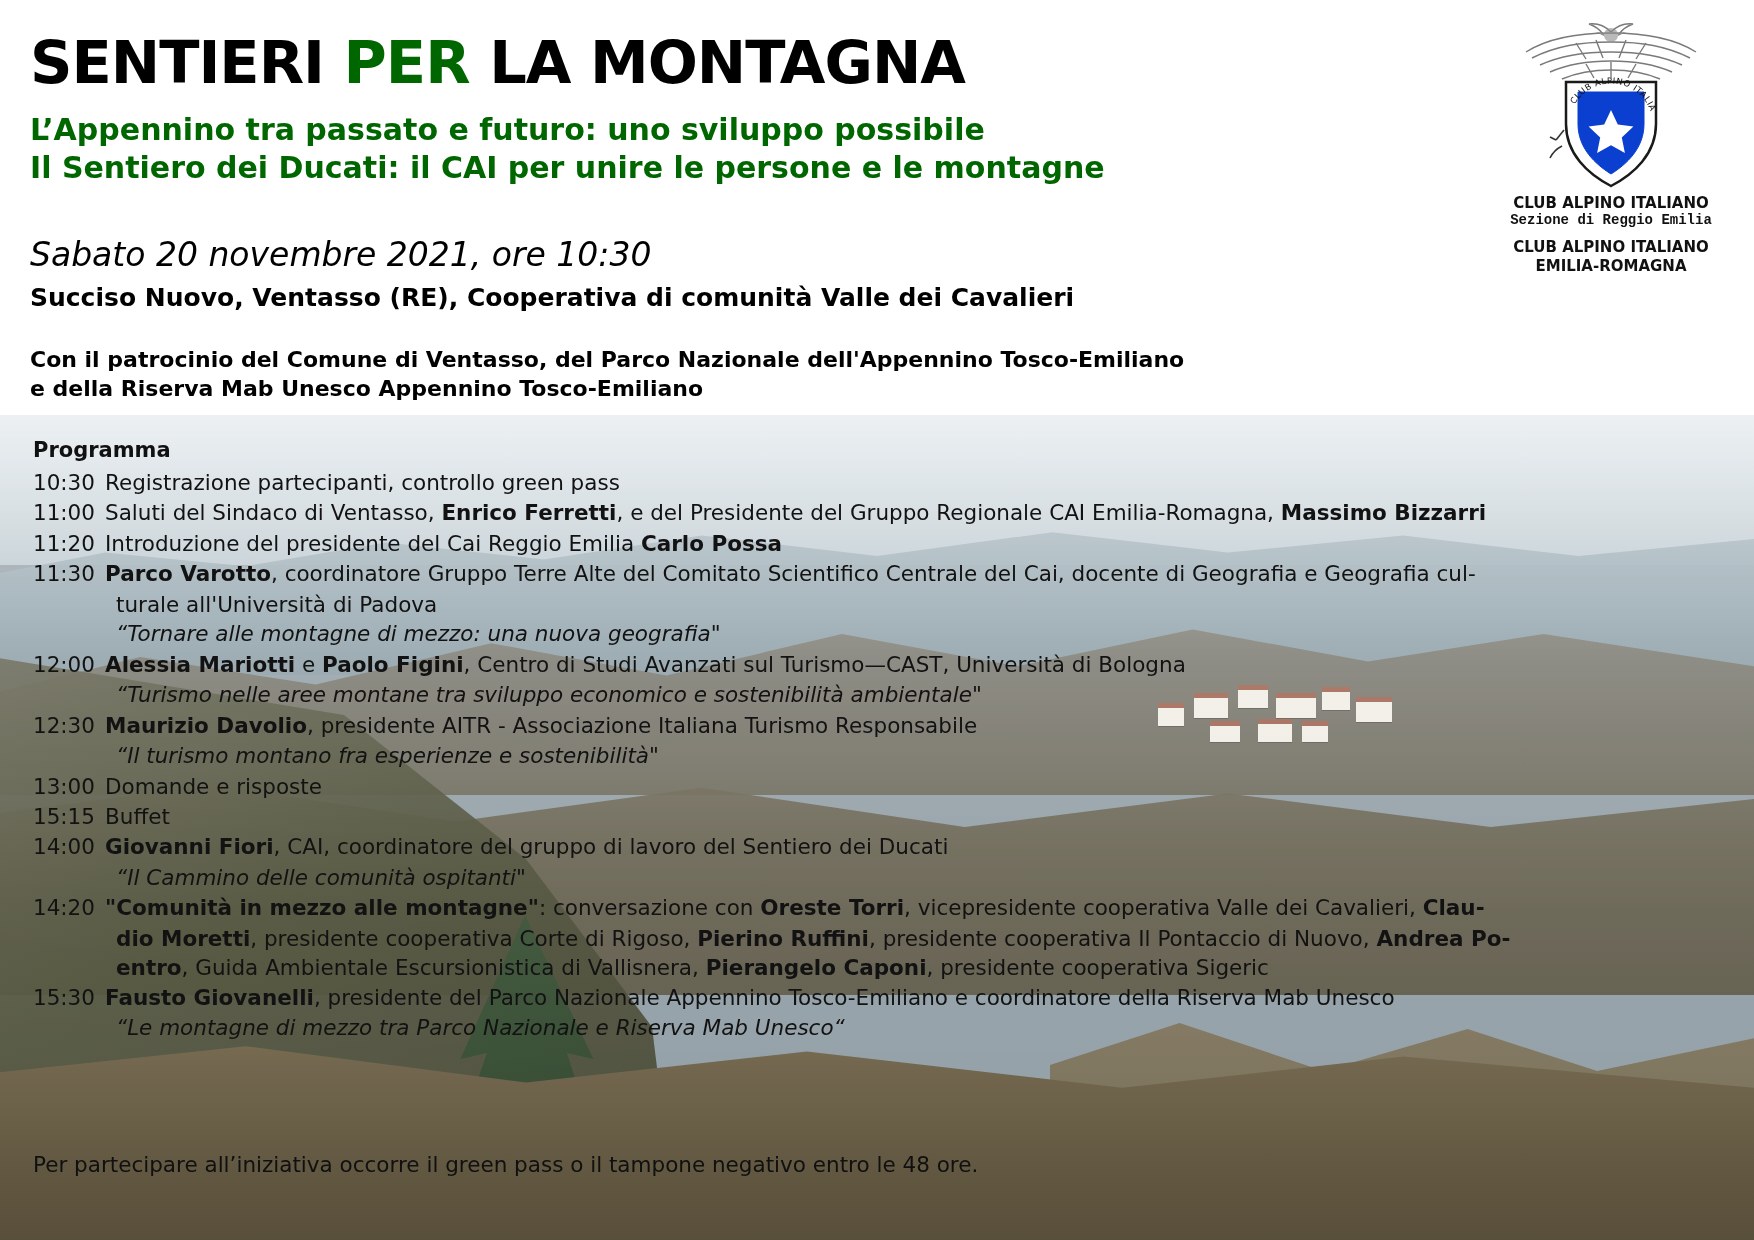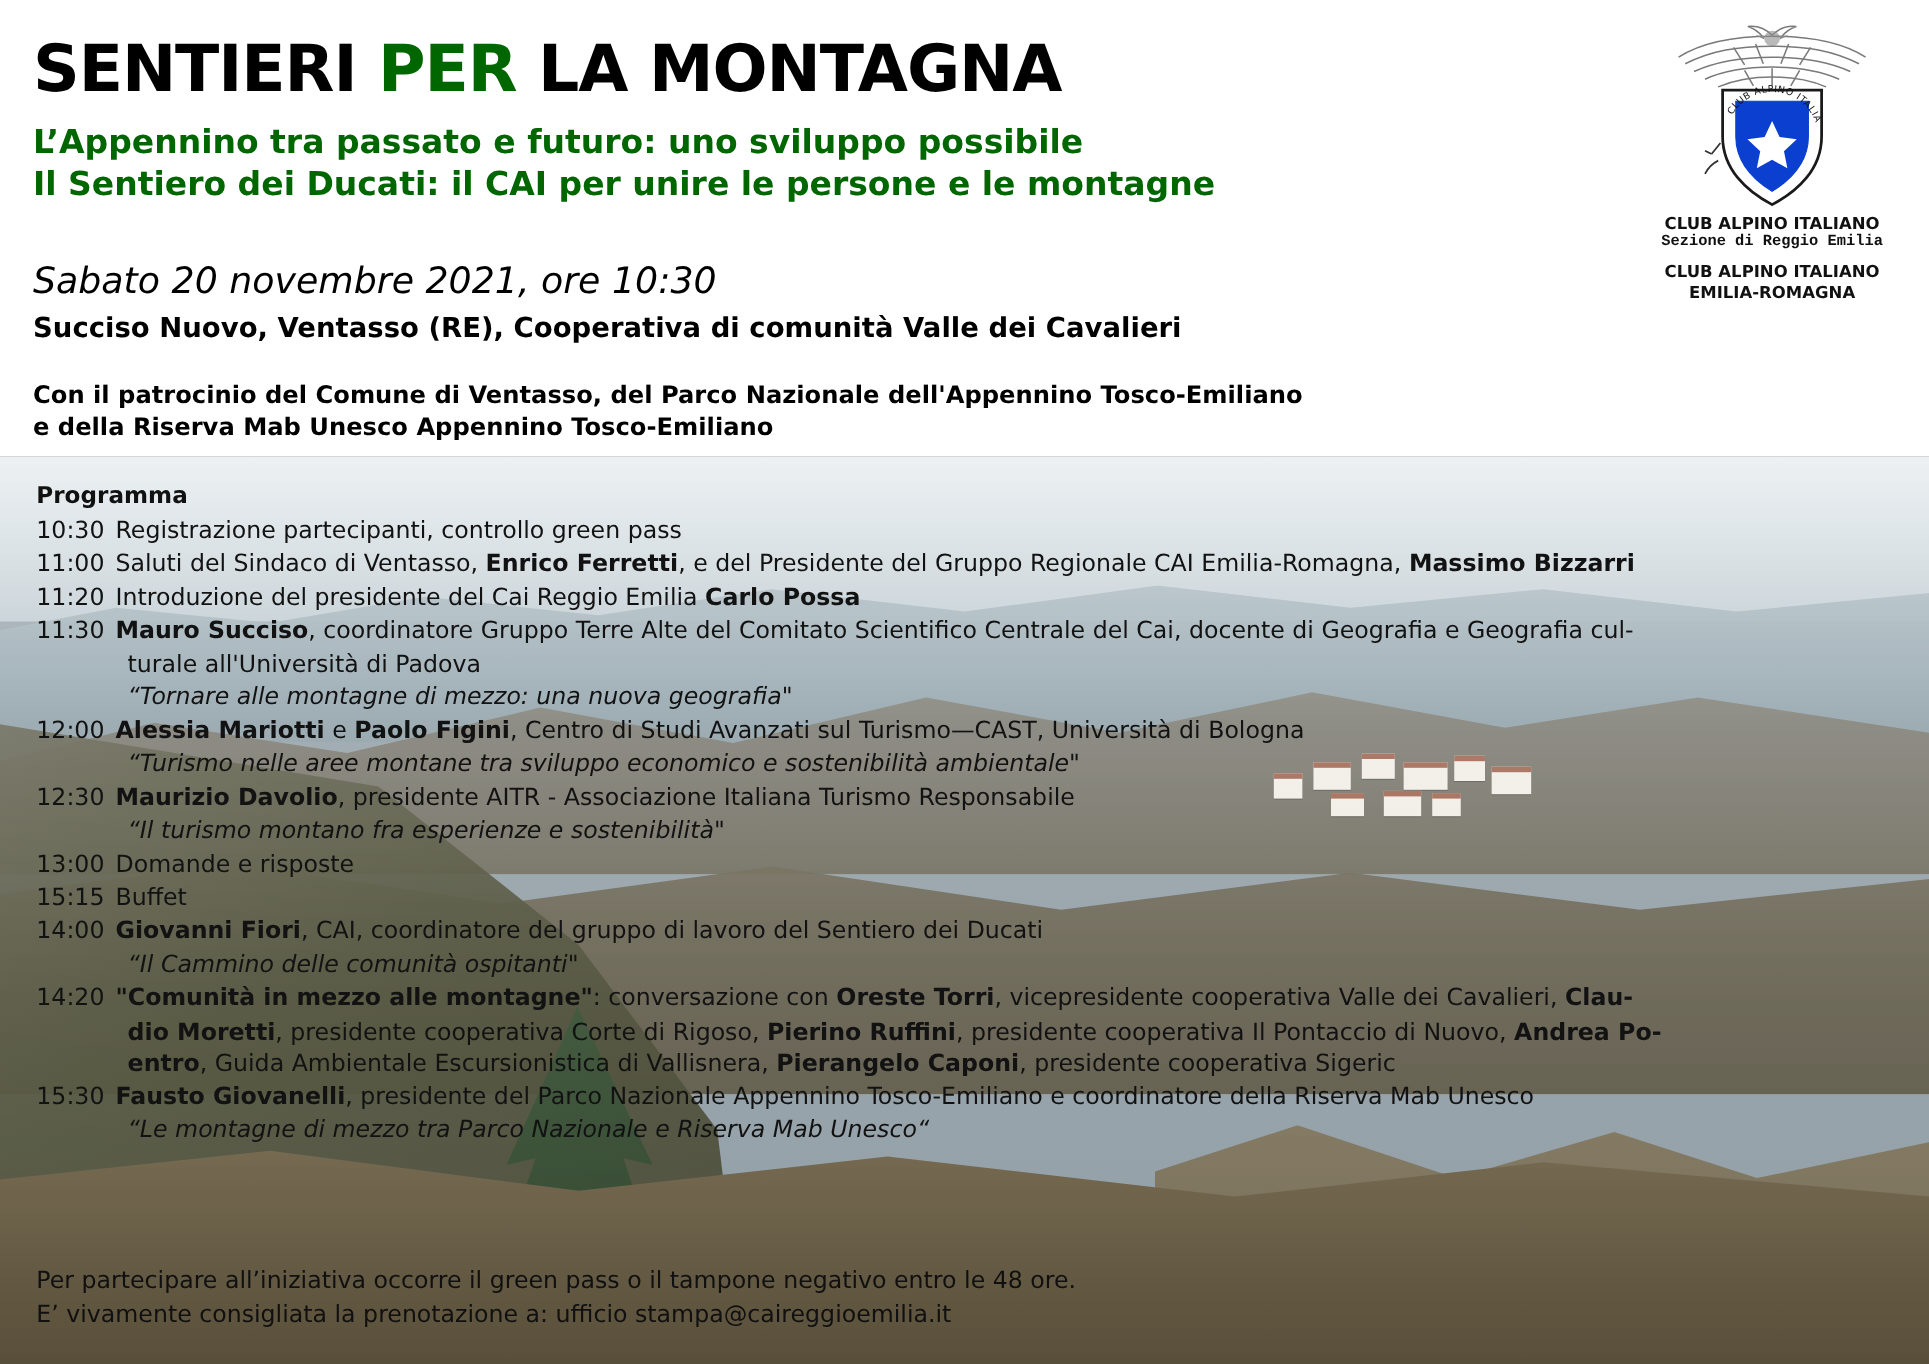--- a/index.html
+++ b/index.html
@@ -296,21 +296,21 @@
         <span class="desc"><span>Saluti del Sindaco di Ventasso, </span><b>Enrico Ferretti</b><span>, e del Presidente del Gruppo Regionale CAI Emilia-Romagna, </span><b>Massimo Bizzarri</b></span>
       </div>
 
       <div class="row">
         <span class="time">11:20</span>
         <span class="desc"><span>Introduzione del presidente del Cai Reggio Emilia </span><b>Carlo Possa</b></span>
       </div>
 
       <div class="row">
         <span class="time">11:30</span>
-        <span class="desc"><b>Mauro Succiso</b><span>, coordinatore Gruppo Terre Alte del Comitato Scientifico Centrale del Cai, docente di Geografia e Geografia cul-</span></span>
+        <span class="desc"><b>Parco Varotto</b><span>, coordinatore Gruppo Terre Alte del Comitato Scientifico Centrale del Cai, docente di Geografia e Geografia cul-</span></span>
       </div>
       <div class="indent-cont">turale all'Università di Padova</div>
       <div class="quote">“Tornare alle montagne di mezzo: una nuova geografia"</div>
 
       <div class="row">
         <span class="time">12:00</span>
         <span class="desc"><b>Alessia Mariotti</b><span> e </span><b>Paolo Figini</b><span>, Centro di Studi Avanzati sul Turismo—CAST, Università di Bologna</span></span>
       </div>
       <div class="quote">“Turismo nelle aree montane tra sviluppo economico e sostenibilità ambientale"</div>
 
@@ -346,21 +346,20 @@
       <div class="row">
         <span class="time">15:30</span>
         <span class="desc"><b> Fausto Giovanelli</b><span>, presidente del Parco Nazionale Appennino Tosco-Emiliano e coordinatore della Riserva Mab Unesco</span></span>
       </div>
       <div class="quote">“Le montagne di mezzo tra Parco Nazionale e Riserva Mab Unesco“</div>
 
     </div>
 
     <div class="footer">
       <div>Per partecipare all’iniziativa occorre il green pass o il tampone negativo entro le 48 ore.</div>
-      <div>E’ vivamente consigliata la prenotazione a: ufficio stampa@caireggioemilia.it</div>
     </div>
 
     <div class="logo-block">
       <div class="logo-art">
         <svg width="190" height="172" viewBox="0 0 190 172" xmlns="http://www.w3.org/2000/svg">
 
           <g fill="none" stroke="#7a7a7a" stroke-width="1.4">
             <path d="M95 14 c-6 -6 -14 -9 -22 -8 c6 2 11 6 14 10"></path>
             <path d="M95 14 c6 -6 14 -9 22 -8 c-6 2 -11 6 -14 10"></path>
             <path d="M10 34 c22 -14 50 -19 85 -19 s63 5 85 19"></path>

